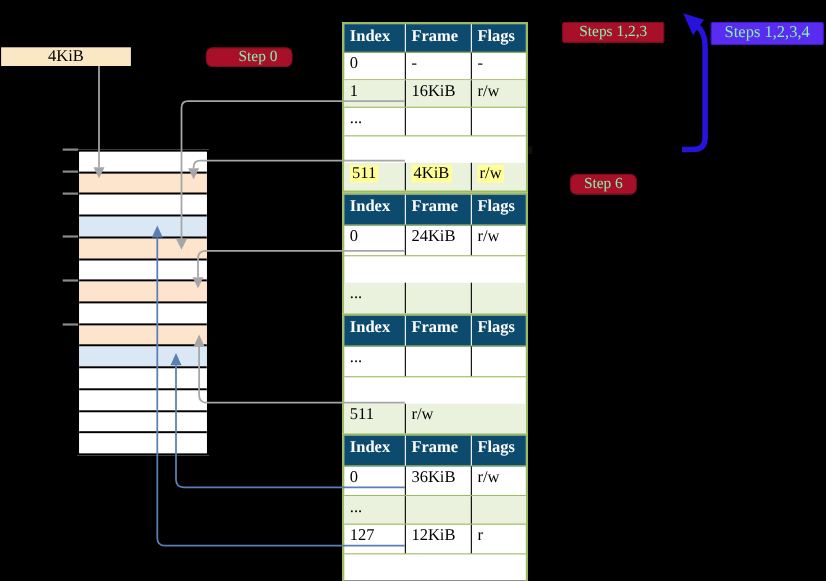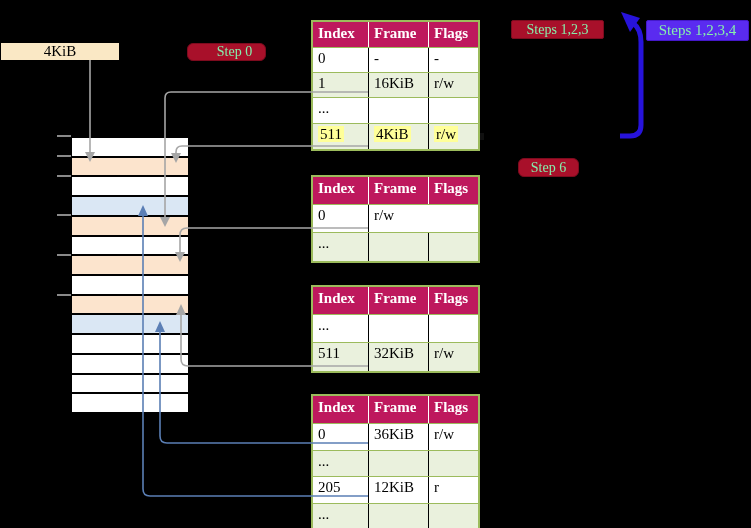--- a/index.html
+++ b/index.html
@@ -25,22 +25,22 @@
        border:2px solid #000;background:#fff;display:flex;flex-direction:column;
        box-sizing:border-box;}
   .stack-row{flex:1;border-bottom:2px solid #000;}
   .stack-row:last-child{border-bottom:none;}
   .tick{position:absolute;left:57px;width:14px;height:2px;background:#8a8a8a;}
 
   
   .ptable{position:absolute;left:311px;width:169px;border:2px solid #9CBB5C;
        box-sizing:border-box;background:#fff;}
   .pt-row{display:flex;border-bottom:1.5px solid #9CBB5C;box-sizing:border-box;}
-  .pt-row:last-child{border-bottom:none;}
-  .pt-row.head{background:#be185d;}
+  .pt-row:last-child{border-bottom:none;margin-top:24px;}
+  .pt-row.head{background:#0c4a6e;}
   .pt-row.shade{background:#EAF1DD;}
   .pt-cell{box-sizing:border-box;padding:2px 0 0 5px;font-size:15px;color:#000;
        border-right:1px solid #000;overflow:hidden;white-space:nowrap;}
   .pt-cell.c0{width:56px;}  .pt-cell.c1{width:60px;font-family:Liberation Serif, serif;}
   .pt-cell.c2{width:49px;border-right:none;}
   .head .pt-cell{color:#fff;font-weight:bold;border-right:1px solid #fff;padding-top:3px;}
   .head .pt-cell.c2{border-right:none;}
   .t1{top:20px;}  .t1 .pt-row.head{height:26px;} .t1 .pt-row{height:25.2px;}
   .t2{top:175px;} .t2 .pt-row.head{height:28px;} .t2 .pt-row{height:28px;}
   .t3{top:285px;} .t3 .pt-row.head{height:28px;} .t3 .pt-row{height:28px;}
@@ -118,20 +118,21 @@
       </div>
     </div>
   <div class="ptable t2">
       <div class="pt-row head">
         <div class="pt-cell c0">Index</div>
         <div class="pt-cell c1">Frame</div>
         <div class="pt-cell c2">Flags</div>
       </div>
       <div class="pt-row ">
         <div class="pt-cell c0">0</div>
+        <div class="pt-cell c1">24KiB</div>
         <div class="pt-cell c2">r/w</div>
       </div>
       <div class="pt-row shade">
         <div class="pt-cell c0">...</div>
         <div class="pt-cell c1"></div>
         <div class="pt-cell c2"></div>
       </div>
     </div>
   <div class="ptable t3">
       <div class="pt-row head">
@@ -139,42 +140,41 @@
         <div class="pt-cell c1">Frame</div>
         <div class="pt-cell c2">Flags</div>
       </div>
       <div class="pt-row ">
         <div class="pt-cell c0">...</div>
         <div class="pt-cell c1"></div>
         <div class="pt-cell c2"></div>
       </div>
       <div class="pt-row shade">
         <div class="pt-cell c0">511</div>
-        <div class="pt-cell c1">32KiB</div>
         <div class="pt-cell c2">r/w</div>
       </div>
     </div>
   <div class="ptable t4">
       <div class="pt-row head">
         <div class="pt-cell c0">Index</div>
         <div class="pt-cell c1">Frame</div>
         <div class="pt-cell c2">Flags</div>
       </div>
       <div class="pt-row ">
         <div class="pt-cell c0">0</div>
         <div class="pt-cell c1">36KiB</div>
         <div class="pt-cell c2">r/w</div>
       </div>
       <div class="pt-row shade">
         <div class="pt-cell c0">...</div>
         <div class="pt-cell c1"></div>
         <div class="pt-cell c2"></div>
       </div>
       <div class="pt-row ">
-        <div class="pt-cell c0">205</div>
+        <div class="pt-cell c0">127</div>
         <div class="pt-cell c1">12KiB</div>
         <div class="pt-cell c2">r</div>
       </div>
       <div class="pt-row shade">
         <div class="pt-cell c0">...</div>
         <div class="pt-cell c1"></div>
         <div class="pt-cell c2"></div>
       </div>
     </div>
 

